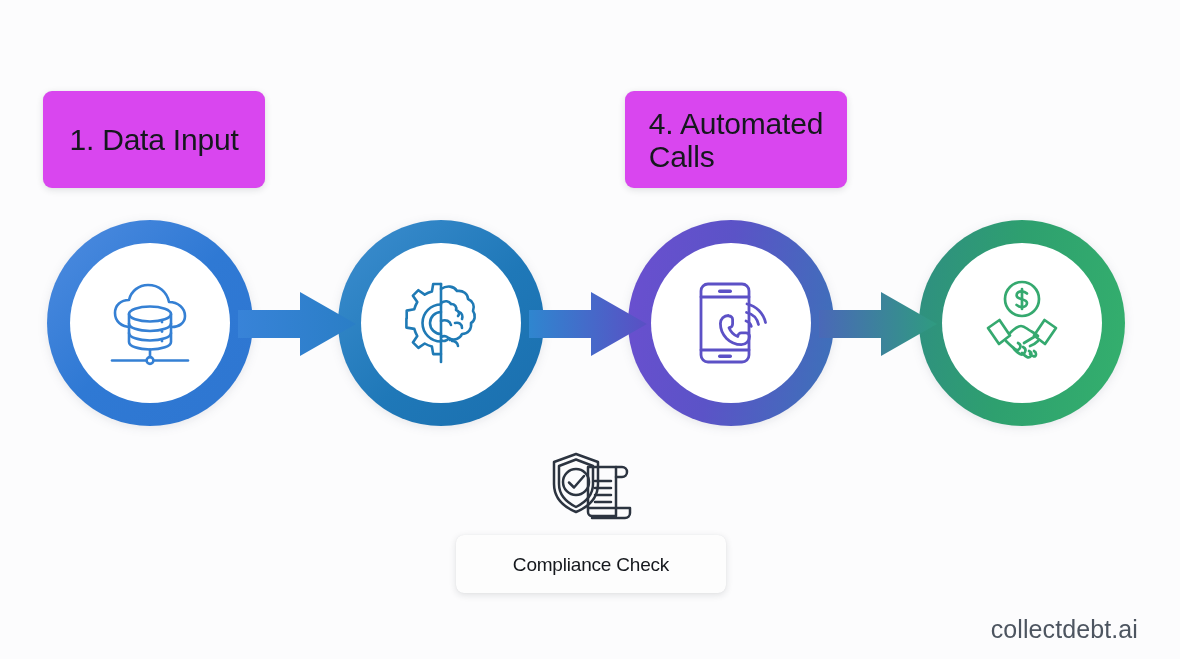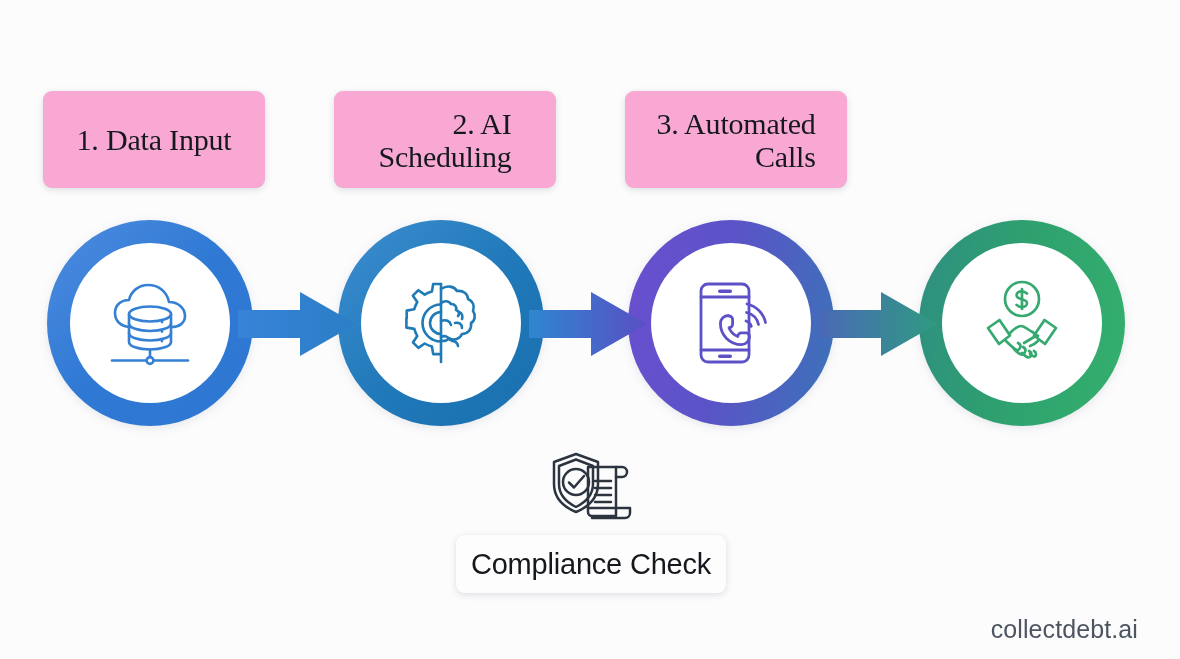--- a/index.html
+++ b/index.html
@@ -22,29 +22,28 @@
     width: 1180px;
     height: 659px;
   }
 
   
   .step-card {
     position: absolute;
     top: 91px;
     width: 222px;
     height: 97px;
-    background: #f9a8d4;
+    background: #d946ef;
     border-radius: 9px;
     box-shadow: 0 2px 7px rgba(30, 35, 50, 0.13), 0 0 1px rgba(30,35,50,0.10);
     display: flex;
     align-items: center;
     justify-content: center;
-    text-align: right;
+    text-align: left;
     padding: 4px 10px;
-    font-family: Liberation Serif, serif;
   }
   .step-card-text {
     font-size: 30px;
     line-height: 33px;
     color: #15181d;
     font-weight: 400;
     letter-spacing: -0.2px;
     white-space: pre-line;
   }
 
@@ -112,21 +111,21 @@
     width: 270px;
     height: 58px;
     background: #fdfdfd;
     border-radius: 8px;
     box-shadow: 0 2px 7px rgba(30, 35, 50, 0.13), 0 0 1px rgba(30,35,50,0.10);
     display: flex;
     align-items: center;
     justify-content: center;
   }
   #compliance-card .step-card-text {
-    font-size: 29px;
+    font-size: 19px;
     line-height: 31px;
     text-align: center;
   }
 
   
   #brand {
     position: absolute;
     right: 42px;
     bottom: 15px;
     font-size: 25px;
@@ -135,26 +134,22 @@
   }
 </style>
 </head>
 <body>
 
 <div class="canvas">
 
   <div class="step-card" id="card-1">
     <span class="step-card-text">1. Data Input</span>
   </div>
-  <div class="step-card" id="card-2">
-    <span class="step-card-text">2. AI
-Scheduling</span>
-  </div>
   <div class="step-card" id="card-3">
-    <span class="step-card-text">3. Automated
+    <span class="step-card-text">4. Automated
 Calls</span>
   </div>
 
   <div class="circle-node" id="circle-1">
     <div class="circle-inner">
       <svg class="icon-svg" width="104" height="104" viewBox="0 0 104 104" fill="none" stroke="#3580d4" stroke-width="2.6" stroke-linecap="round" stroke-linejoin="round">
 
         <path d="M33 56 C23 56 17 50 17 42 C17 34 23 29 31 29 C33 20 41 14 50 14 C61 14 69 21 71 31 C80 31 87 37 87 45 C87 52 81 56 74 56"></path>
 
         <ellipse cx="52" cy="43" rx="21" ry="7.5"></ellipse>

